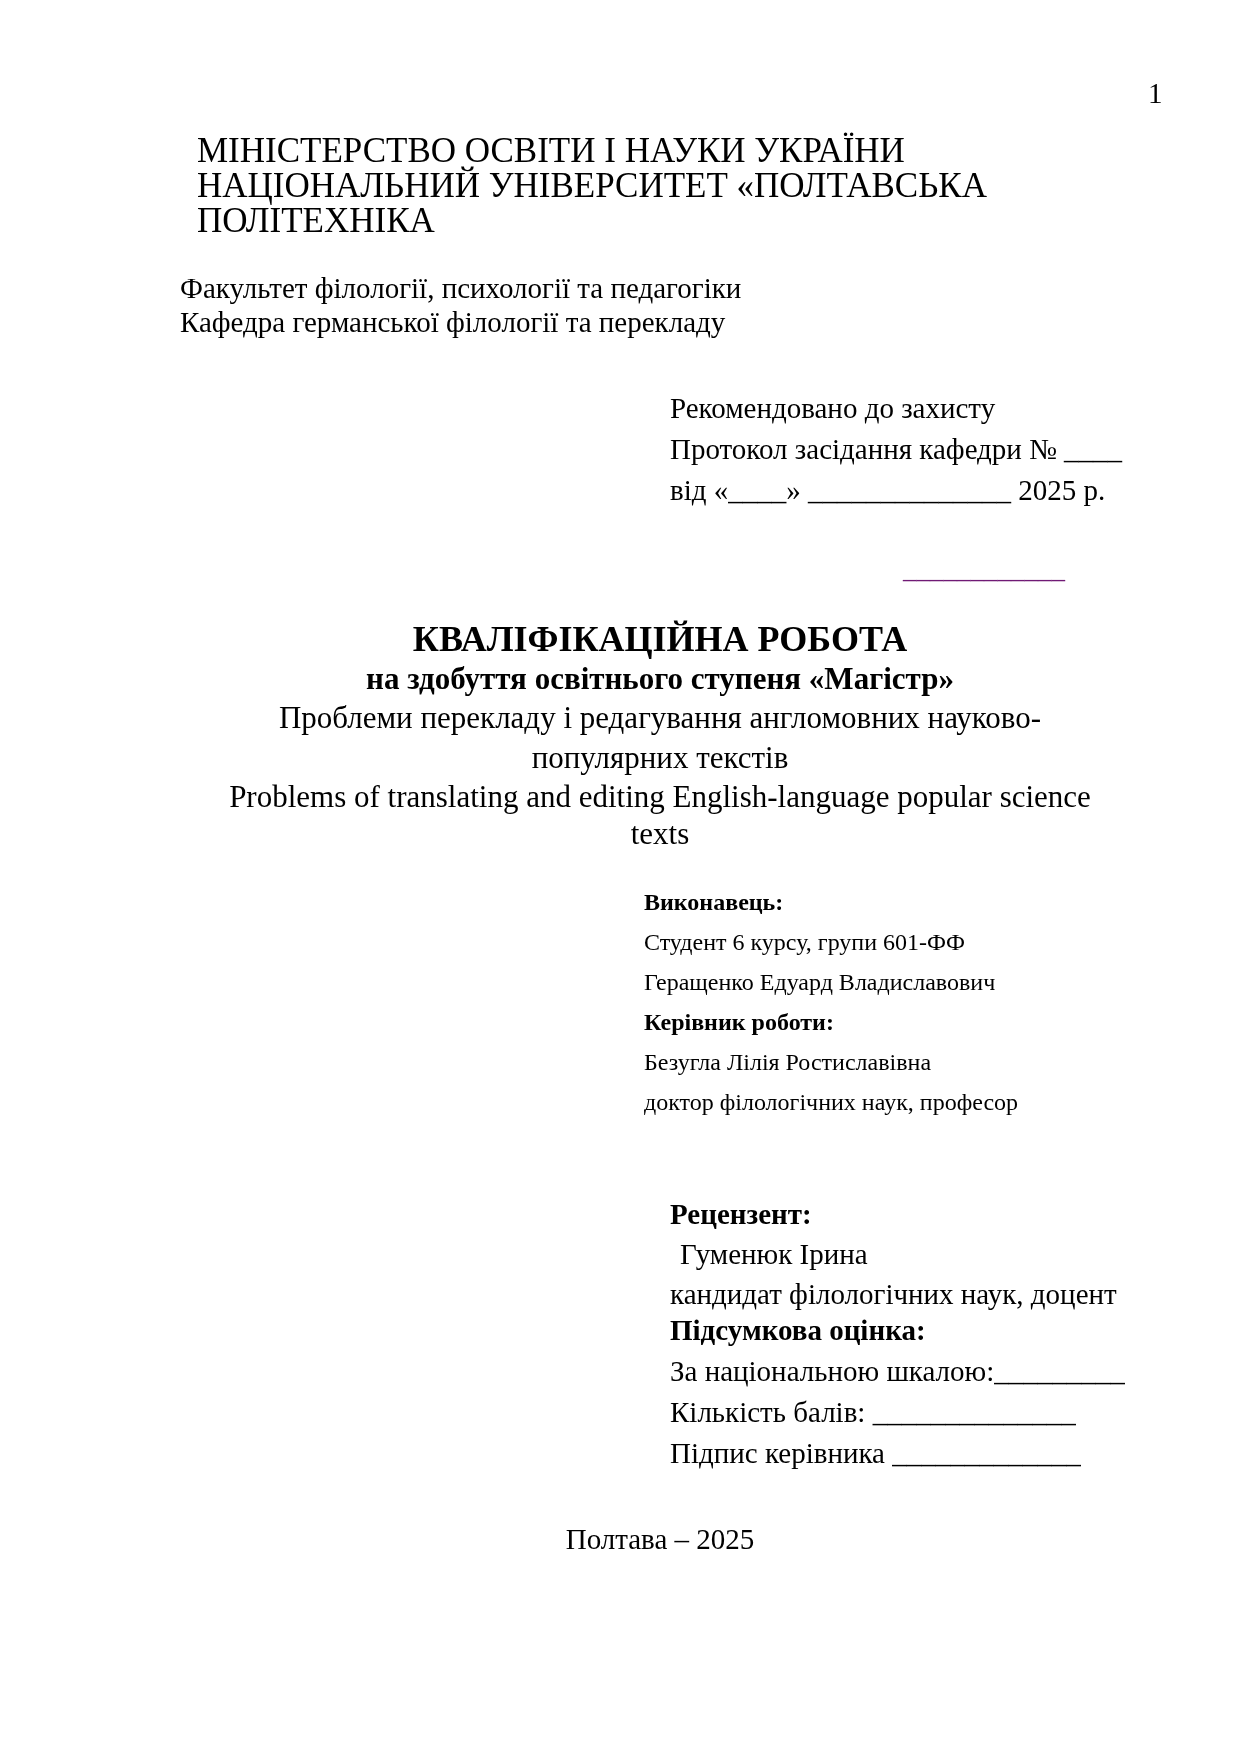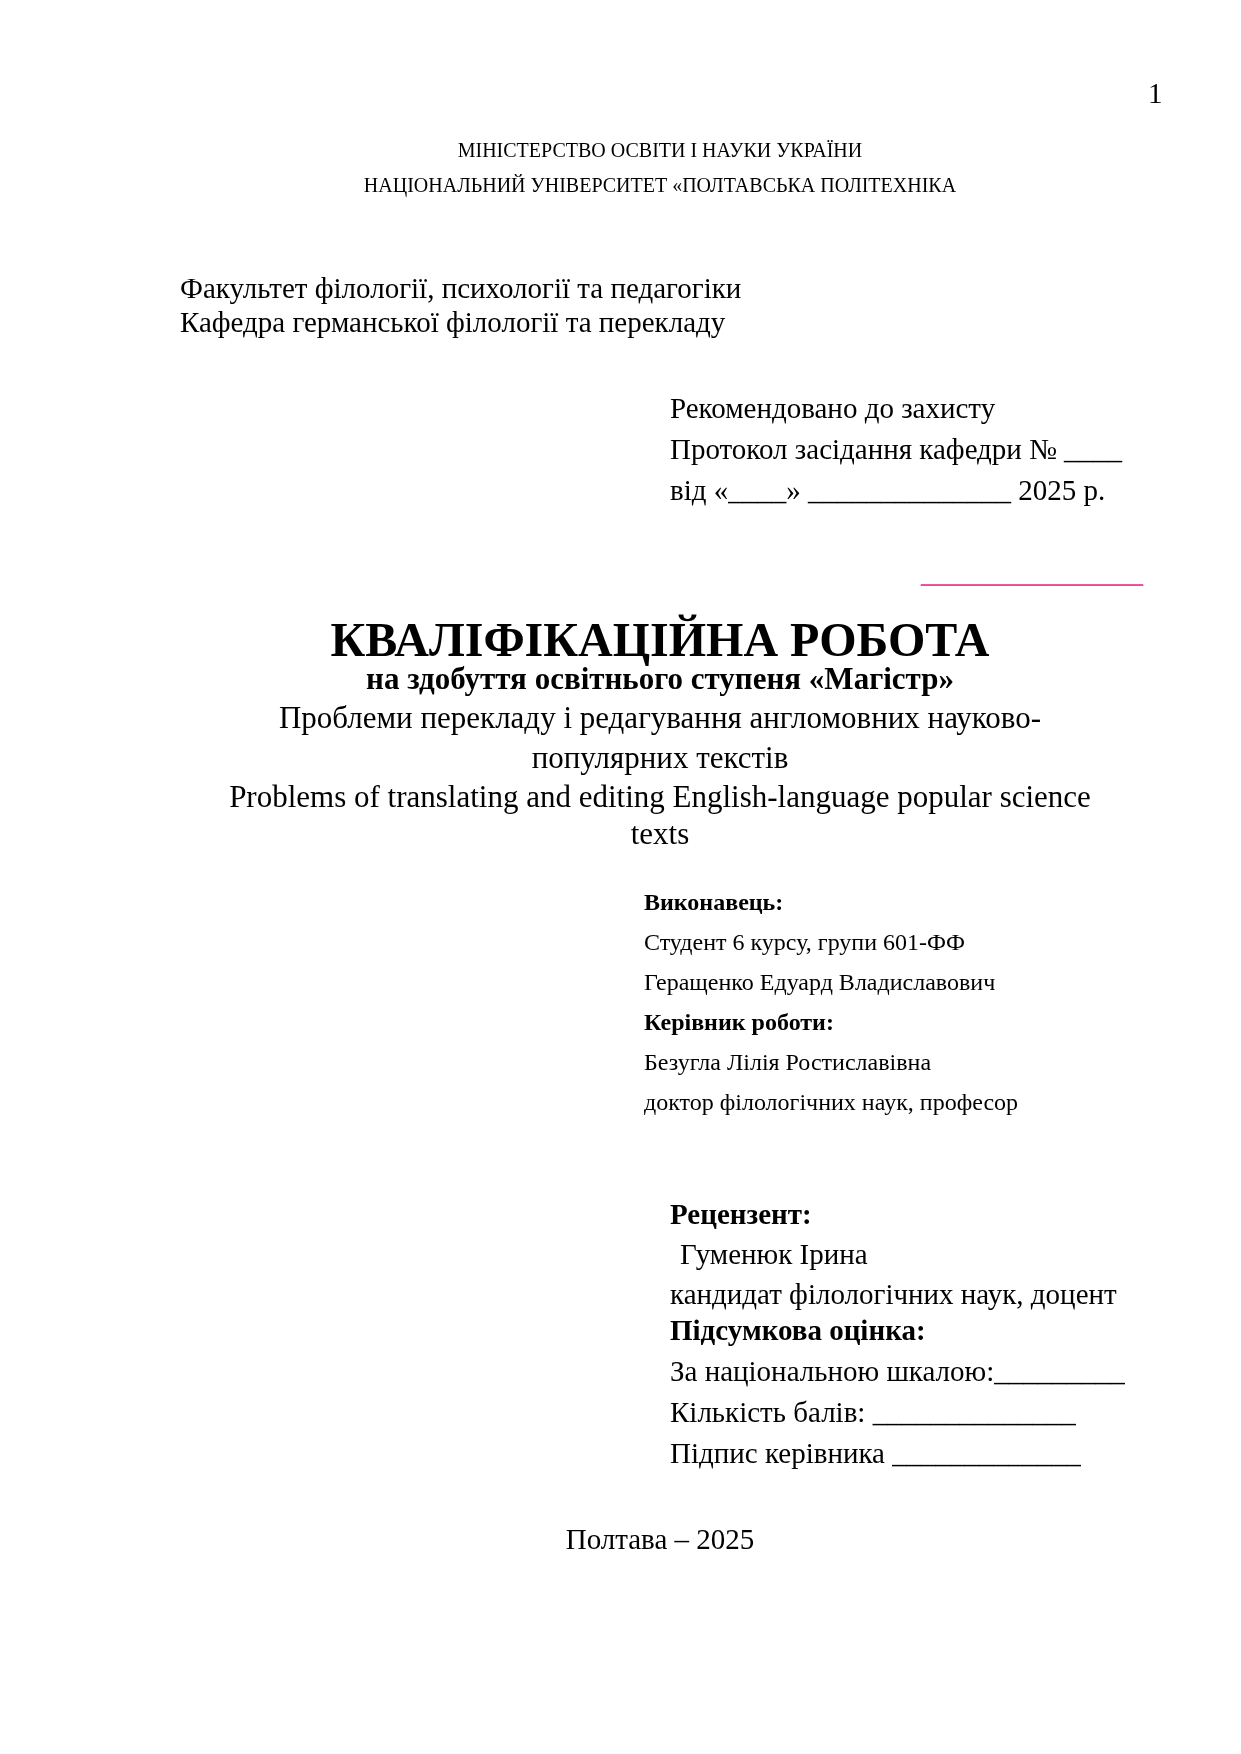--- a/index.html
+++ b/index.html
@@ -19,24 +19,24 @@
   .pageno {
     position: absolute;
     top: 76px;
     left: 1148px;
     font-size: 29px;
     line-height: 34px;
   }
   .uni-hdr {
     position: absolute;
     top: 133px;
-    left: 180px;
+    left: 197px;
     width: 960px;
-    text-align: center;
-    font-size: 20px;
+    text-align: left;
+    font-size: 35px;
     line-height: 35px;
   }
   .dept-hdr {
     position: absolute;
     top: 271px;
     left: 180px;
     width: 960px;
     text-align: left;
     font-size: 29px;
     line-height: 34px;
@@ -46,34 +46,33 @@
     top: 388px;
     left: 670px;
     font-size: 29px;
     line-height: 41px;
     white-space: nowrap;
   }
   .sig-line {
     position: absolute;
     top: 549px;
     left: 903px;
-    font-size: 37px;
+    font-size: 27px;
     line-height: 40px;
-    color: #ec4899;
-    margin-left: 18px;
+    color: #701a75;
   }
   .title-block {
     position: absolute;
     top: 620px;
     left: 180px;
     width: 960px;
     text-align: center;
   }
   .title-main {
-    font-size: 48px;
+    font-size: 36px;
     font-weight: 700;
     line-height: 39px;
   }
   .title-sub {
     font-size: 31px;
     font-weight: 700;
     line-height: 39px;
   }
   .topic-ua {
     font-size: 31px;

